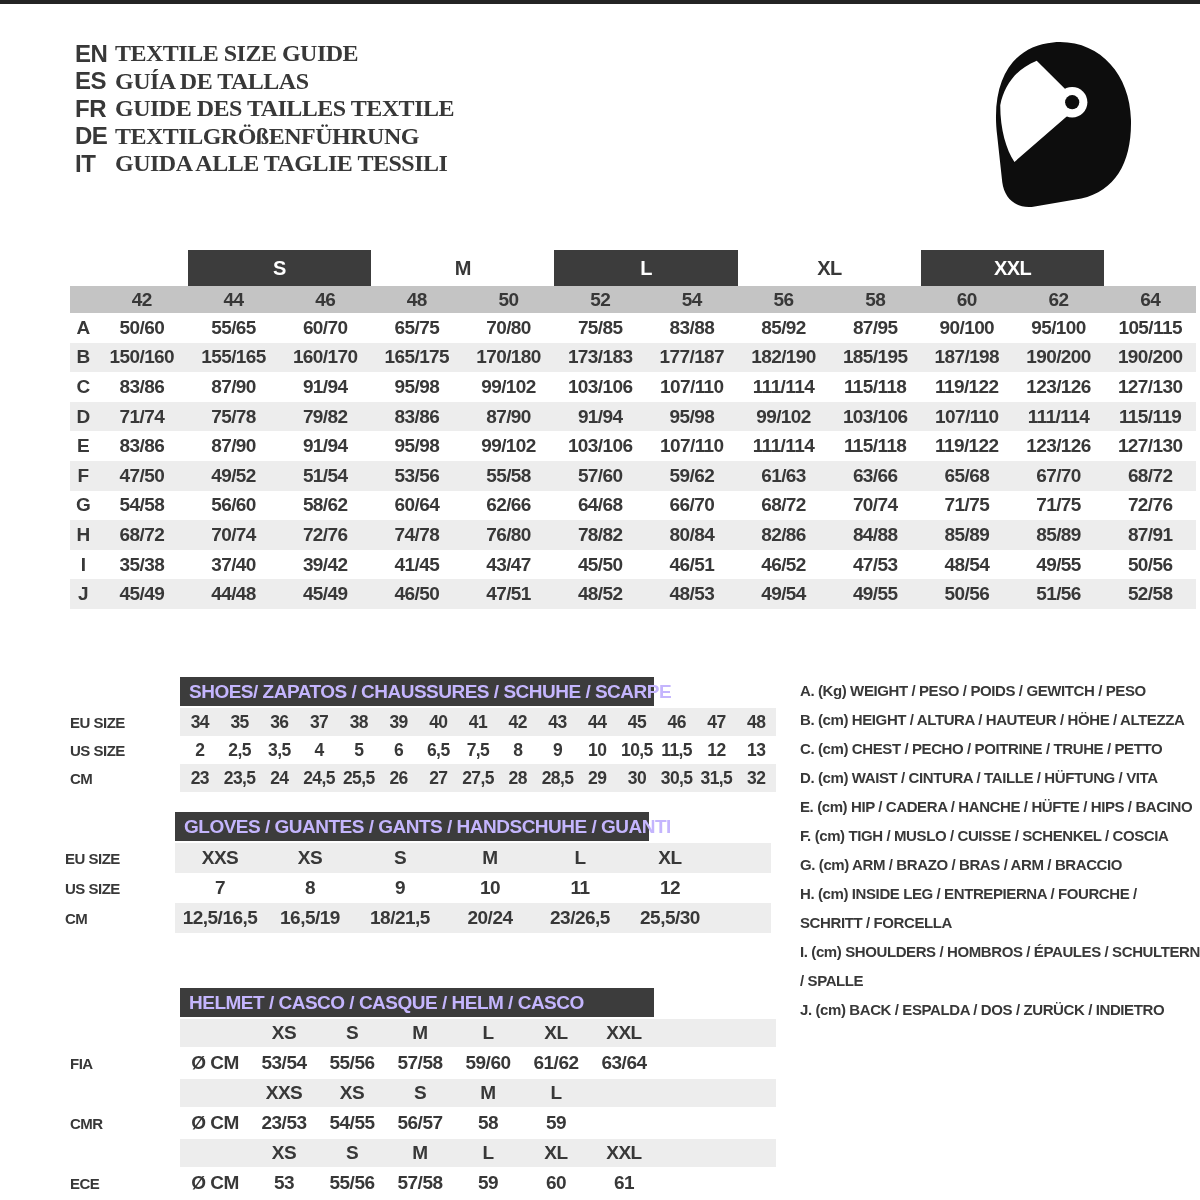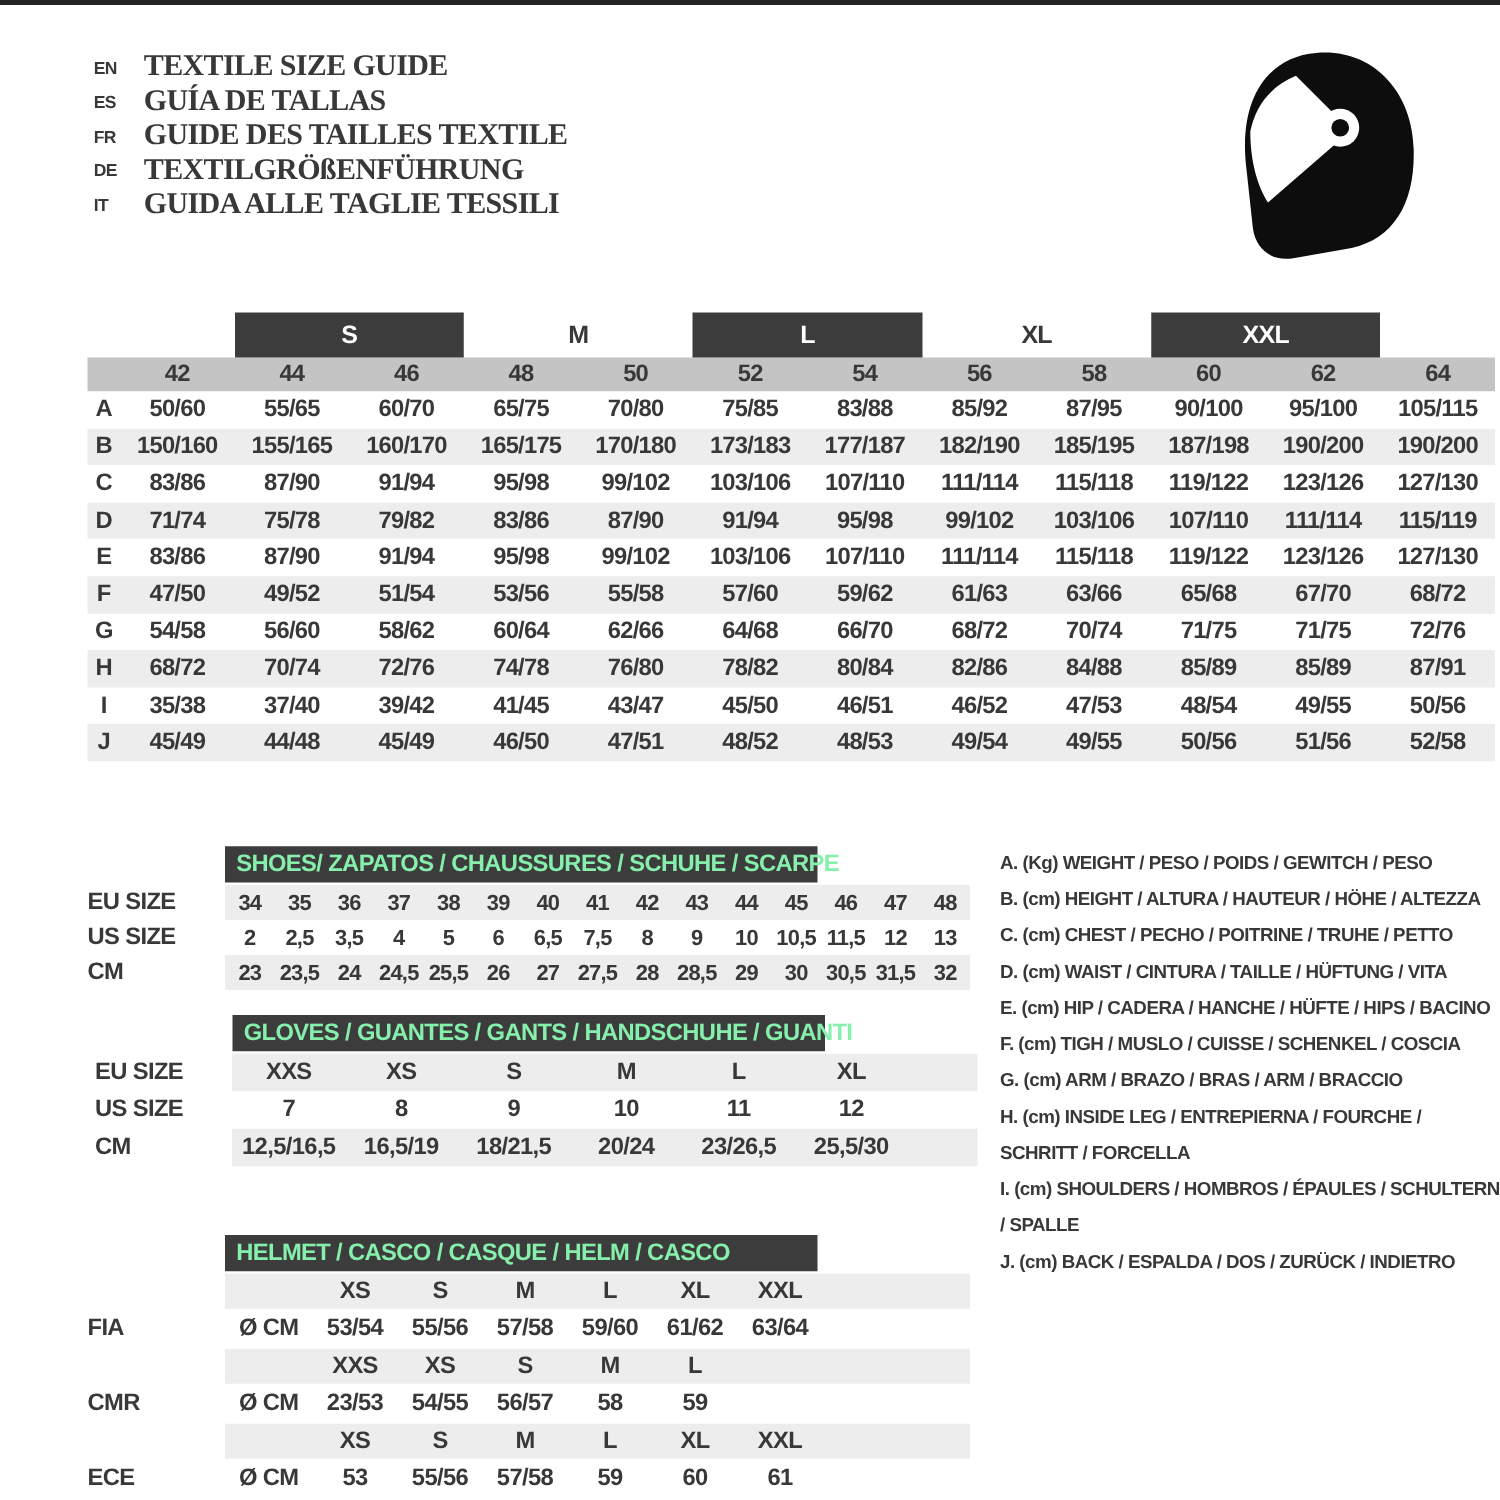--- a/index.html
+++ b/index.html
@@ -8,21 +8,21 @@
     position:relative;
     font-family:"Liberation Sans", sans-serif;
     color:#383838;
     font-weight:700;
   }
   .top-strip { position:absolute; left:0; top:0; width:1200px; height:4px; background:#242424; }
 
   
   .lang-block { position:absolute; left:75px; top:40px; }
   .lang-row { display:flex; height:27.5px; align-items:center; }
-  .lang-code { width:40px; font-size:14px; letter-spacing:-0.5px; }
+  .lang-code { width:40px; font-size:24px; letter-spacing:-0.5px; }
   .lang-label { font-size:24px; letter-spacing:-0.5px; white-space:nowrap;font-family:Liberation Serif, serif; }
 
   
   .helmet-art { position:absolute; left:982px; top:38px; width:152px; height:175px; }
   .helmet-art svg { width:100%; height:100%; }
 
   
   .main-table { position:absolute; left:70px; top:250px; width:1126px; font-size:19px; letter-spacing:-0.6px; }
   .group-row { display:grid; grid-template-columns:26px repeat(12,1fr); height:36px; }
   .size-group { display:flex; align-items:center; justify-content:center; font-size:20px; }
@@ -34,34 +34,34 @@
   .num-band { height:27px; background:#c4c4c4; padding-left:26px; }
   .num-grid { display:grid; grid-template-columns:repeat(12,1fr); height:100%; }
   .num-cell { display:flex; align-items:center; justify-content:center; }
   .trow { display:grid; grid-template-columns:26px repeat(12,1fr); height:29.6px; }
   .trows > .trow:nth-child(even){ background:#ededed; }
   .tletter { display:flex; align-items:center; justify-content:center; }
   .tcells { display:contents; }
   .tcell { display:flex; align-items:center; justify-content:center; white-space:nowrap; }
 
   
-  .bar { margin-left:110px; width:474px; height:29px; background:#3c3c3c; color:#86efac;
+  .bar { margin-left:110px; width:474px; height:29px; background:#3c3c3c; color:#c4b5fd;
          display:flex; align-items:center; padding-left:9px; font-size:19px; letter-spacing:-0.5px;
          margin-bottom:2px; white-space:nowrap; }
   .band { background:linear-gradient(to right, #ffffff 110px, #ededed 110px); }
-  .rlabel { display:flex; align-items:center; font-size:19px; letter-spacing:-0.5px; }
+  .rlabel { display:flex; align-items:center; font-size:15px; letter-spacing:-0.5px; }
   .cellc { display:flex; align-items:center; justify-content:center; white-space:nowrap; }
   .cells-inline { display:contents; }
 
   
   .shoes { position:absolute; left:70px; top:677px; width:706px; }
   .srow { display:grid; grid-template-columns:110px repeat(15,1fr); height:28px; font-size:17.5px; letter-spacing:-0.6px; }
 
   
-  .gloves { position:absolute; left:76px; top:812px; width:706px; }
+  .gloves { position:absolute; left:65px; top:812px; width:706px; }
   .grow { display:grid; grid-template-columns:110px repeat(6,90px); height:30px; font-size:19px; letter-spacing:-0.5px; }
 
   
   .helmet-sec { position:absolute; left:70px; top:988px; width:706px; }
   .hrow { display:grid; grid-template-columns:110px 70px repeat(6,68px); font-size:19px; letter-spacing:-0.5px; }
   .hrow.sizes { height:28px; }
   .hrow.vals { height:30px; }
   .hrow.vals:last-child { height:32px; }
 
   

